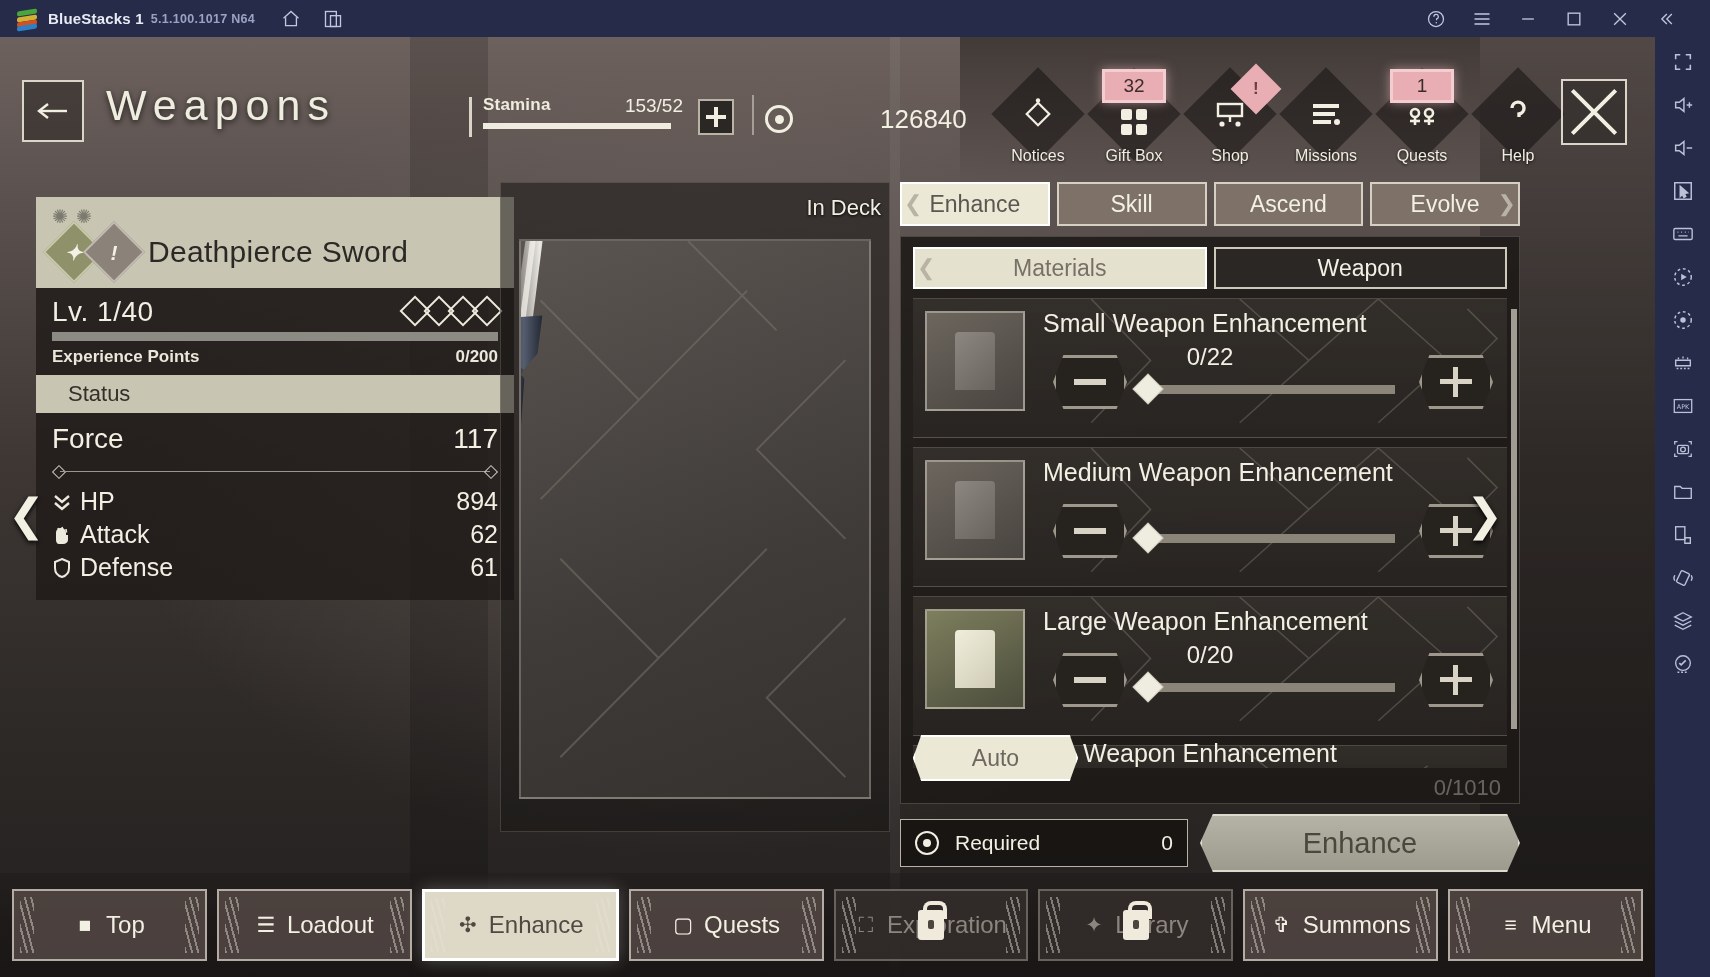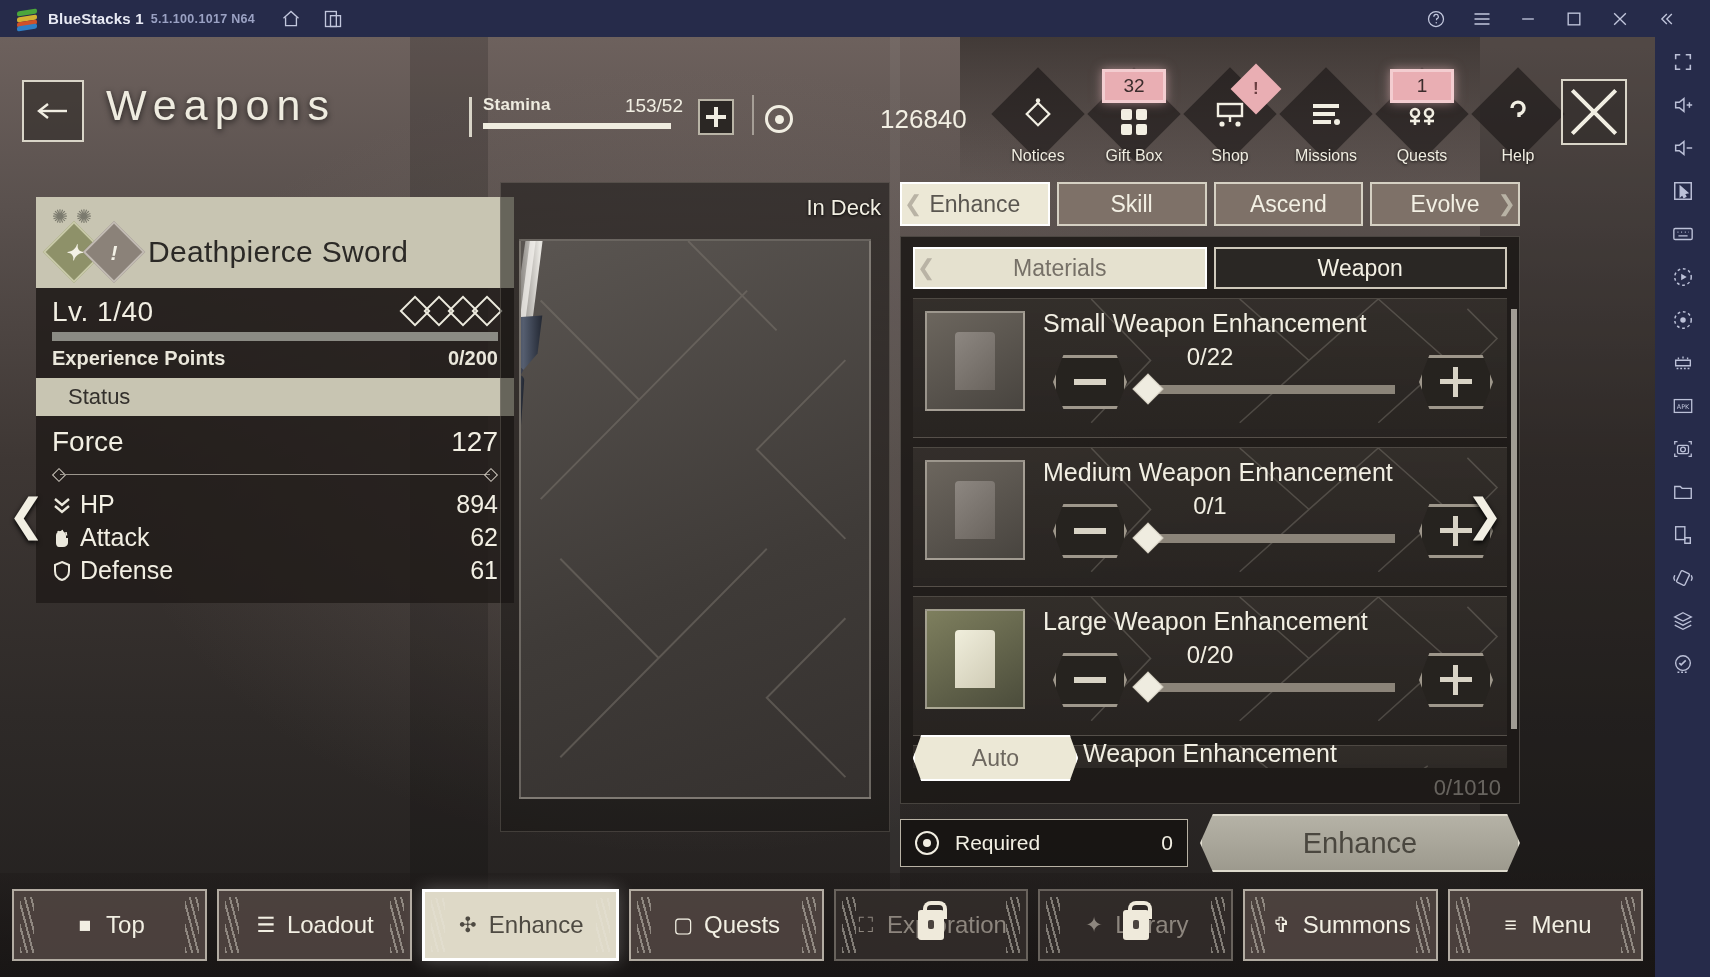--- a/index.html
+++ b/index.html
@@ -127,21 +127,21 @@
   .dia-ico i { transform: rotate(-45deg); color:#f3f1e6; font-size: 21px; font-weight:bold; line-height:1; }
   .wp-name { font-size: 30px; color:#2b2926; margin-left: 10px; letter-spacing:.3px; }
 
   .lc-body { background: rgba(32,27,25,.82); text-align: center; }
   .lv-row { display:flex; align-items:flex-end; justify-content:space-between; padding: 8px 16px 0; }
   .lv-txt { font-size: 28px; color:#f2efe3; letter-spacing:.5px; }
   .dia-slots { display:flex; gap: 2px; margin-bottom: 6px; }
   .dslot { width: 22px; height: 22px; border: 2px solid #eceadd; transform: rotate(45deg); }
   .xp-bar { margin: 4px 16px 0; height: 9px; background:#8b8b84; }
   .xp-row { display:flex; justify-content:space-between; padding: 6px 16px 8px; }
-  .xp-row span { font-size: 20px; color:#eae7db; font-weight: bold; }
+  .xp-row span { font-size: 17px; color:#eae7db; font-weight: bold; }
 
   .status-hd { background:#c8c5b2; padding: 6px 32px; font-size: 22px; color:#33302c; }
   .stats { background: rgba(32,27,25,.82); padding: 10px 16px 18px; }
   .stat-main { display:flex; justify-content:space-between; align-items:baseline; }
   .stat-main .k { font-size: 28px; color:#f2efe3; }
   .stat-main .v { font-size: 28px; color:#f2efe3; }
   .force-line { position:relative; height: 14px; margin: 10px 2px 8px; }
   .force-line .ln { position:absolute; left: 6px; right: 6px; top: 6px; height: 1px; background:#9c968d; }
   .force-line .nd { position:absolute; top: 2px; width: 10px; height: 10px; border:1px solid #cfc9bf; transform: rotate(45deg); }
   .force-line .nd.l { left: 0; }
@@ -516,21 +516,21 @@
         <div class="xp-bar"></div>
         <div class="xp-row">
           <span>Experience Points</span>
           <span>0/200</span>
         </div>
       </div>
       <div class="status-hd">Status</div>
       <div class="stats">
         <div class="stat-main">
           <span class="k">Force</span>
-          <span class="v">127</span>
+          <span class="v">117</span>
         </div>
         <div class="force-line">
           <div class="nd l"></div>
             <div class="ln"></div>
             <div class="nd r"></div>
         </div>
 
         <div class="stat-row">
           <span class="k">
             <span class="sico">
@@ -675,21 +675,20 @@
                 <path d="M180 125 L240 62 L180 0 M560 10 L590 40 L560 70"></path>
               </g>
             </svg>
             <div class="mat-ico">
                 <div class="chip"></div>
               </div>
             <div class="erow-title">Medium Weapon Enhancement</div>
             <div class="minus-btn">
                 <i></i>
               </div>
-            <div class="erow-count">0/1</div>
             <div class="slider">
                 <div class="knob"></div>
               </div>
             <div class="plus2-btn">
                 <div class="pc"></div>
               </div>
           </div>
 
           <div class="erow">
             <svg class="pattern" viewBox="0 0 600 125" preserveAspectRatio="none">

